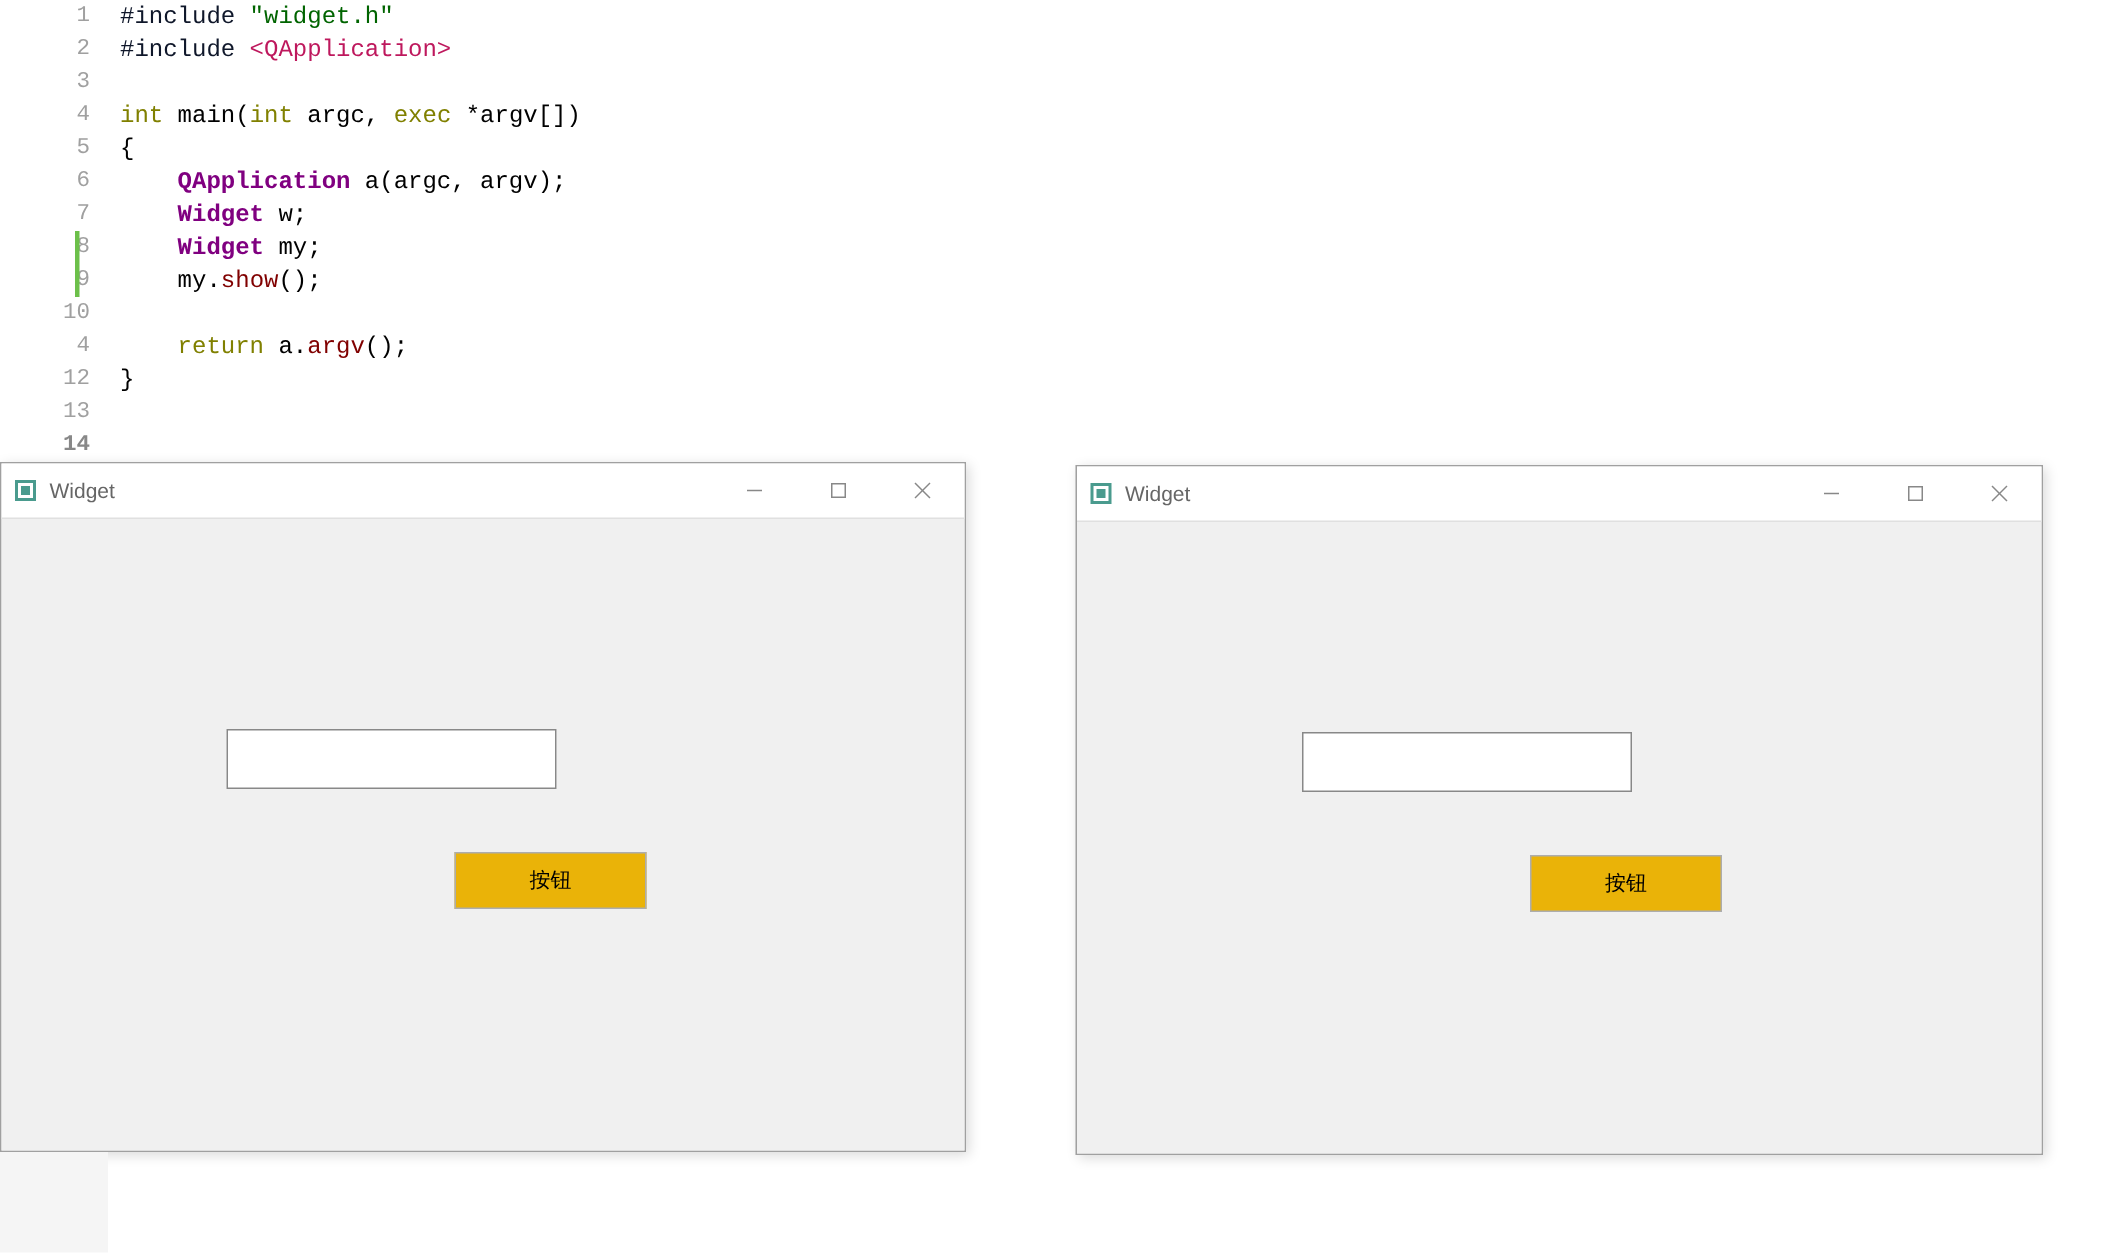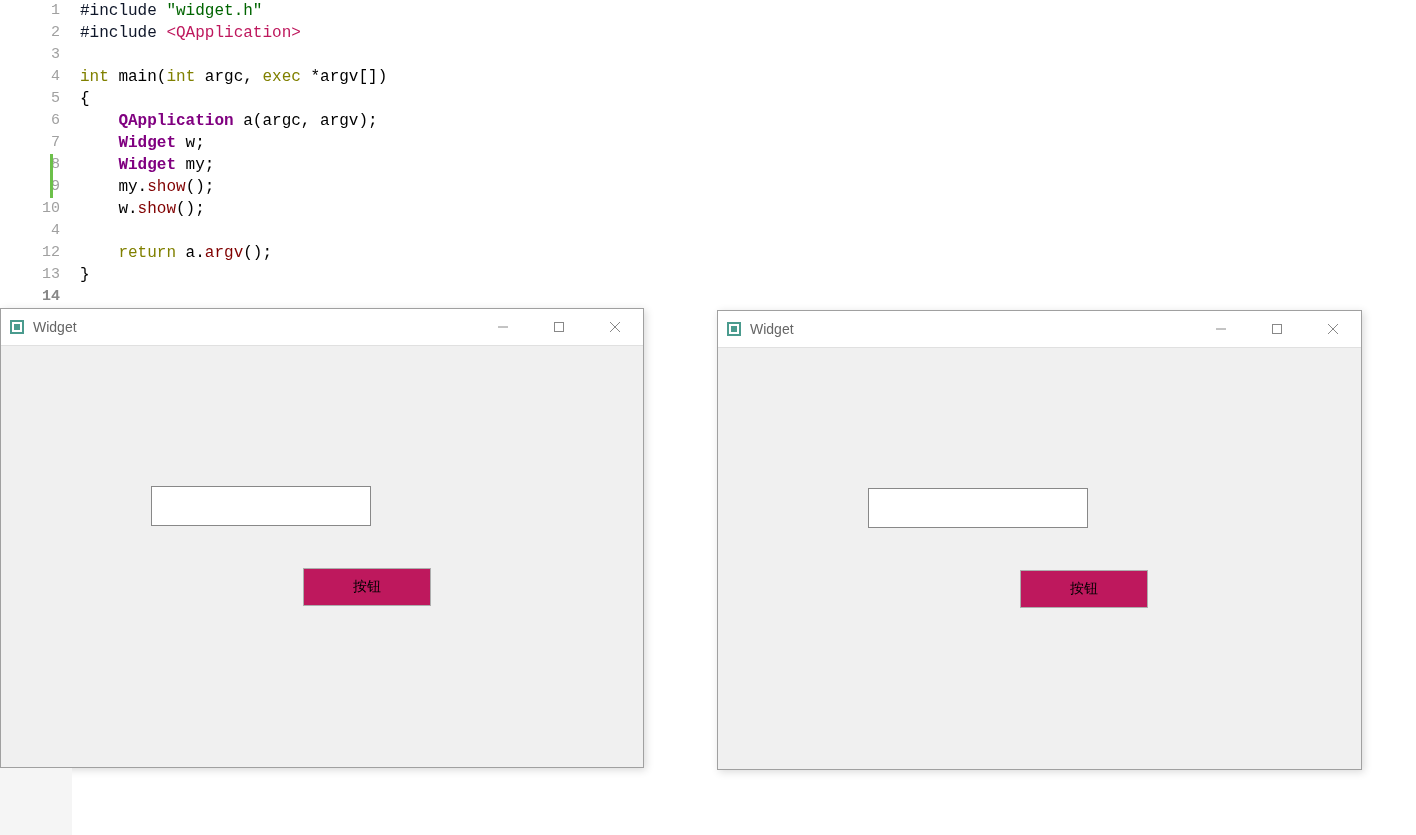--- a/index.html
+++ b/index.html
@@ -145,21 +145,21 @@
       font-family: 'Segoe UI', sans-serif;
       font-size: 14px;
       padding: 4px;
     }
     .push-button {
       position: absolute;
       left: 302px;
       top: 222px;
       width: 128px;
       height: 38px;
-      background: #be185d;
+      background: #eab308;
       border: 1px solid #adadad;
       font-family: 'Microsoft YaHei', 'Segoe UI', sans-serif;
       font-size: 14px;
       color: #000;
       cursor: pointer;
     }
     .below-code-gutter {
       position: absolute;
       left: 0;
       top: 768px;
@@ -197,21 +197,20 @@
   <div class="code-area">
     <div class="code-line"><span class="kw-preproc">#include</span><span class="kw-string"> "widget.h"</span></div>
     <div class="code-line"><span class="kw-preproc">#include</span><span class="kw-include"> &lt;QApplication&gt;</span></div>
     <div class="code-line"></div>
     <div class="code-line"><span class="kw-type">int</span><span class="kw-ident"> main(</span><span class="kw-type">int</span><span class="kw-ident"> argc, </span><span class="kw-type">exec</span><span class="kw-ident"> *argv[])</span></div>
     <div class="code-line"><span class="kw-punc">{</span></div>
     <div class="code-line"><span class="kw-class">    QApplication</span><span class="kw-ident"> a(argc, argv);</span></div>
     <div class="code-line"><span class="kw-class">    Widget</span><span class="kw-ident"> w;</span></div>
     <div class="code-line"><span class="kw-class">    Widget</span><span class="kw-ident"> my;</span></div>
     <div class="code-line"><span class="kw-ident">    my.</span><span class="kw-method">show</span><span class="kw-ident">();</span></div>
-    <div class="code-line"><span class="kw-ident">    w.</span><span class="kw-method">show</span><span class="kw-ident">();</span></div>
     <div class="code-line"></div>
     <div class="code-line"><span class="kw-return">    return</span><span class="kw-ident"> a.</span><span class="kw-method">argv</span><span class="kw-ident">();</span></div>
     <div class="code-line"><span class="kw-punc">}</span></div>
     <div class="code-line"></div>
   </div>
 </div>
 
 <div class="widget-window widget-1">
   <div class="titlebar">
     <span class="titlebar-icon">

